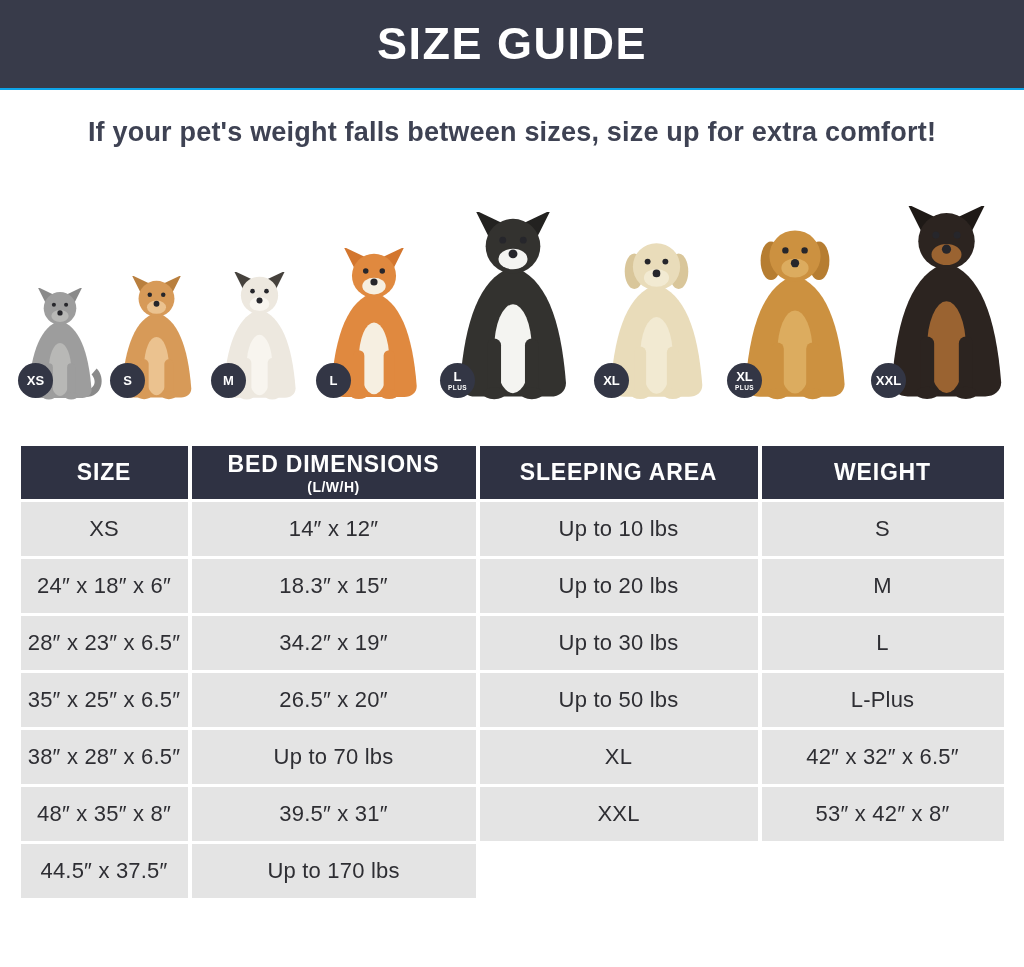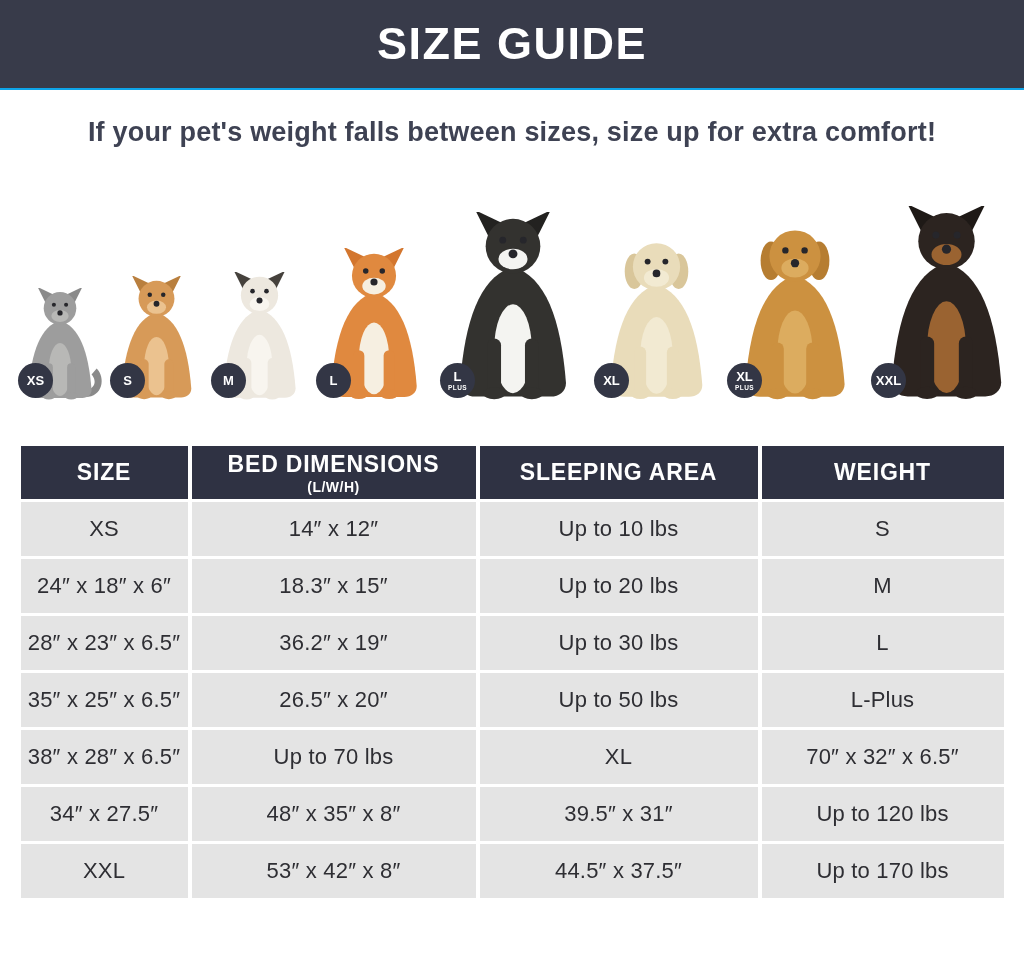--- a/index.html
+++ b/index.html
@@ -261,34 +261,32 @@
 
   <div class="td">XS</div>
       <div class="td">14″ x 12″</div>
       <div class="td">Up to 10 lbs</div>
       <div class="td">S</div>
       <div class="td">24″ x 18″ x 6″</div>
       <div class="td">18.3″ x 15″</div>
       <div class="td">Up to 20 lbs</div>
       <div class="td">M</div>
       <div class="td">28″ x 23″ x 6.5″</div>
-      <div class="td">36.2″ x 19″</div>
+      <div class="td">34.2″ x 19″</div>
       <div class="td">Up to 30 lbs</div>
       <div class="td">L</div>
       <div class="td">35″ x 25″ x 6.5″</div>
       <div class="td">26.5″ x 20″</div>
       <div class="td">Up to 50 lbs</div>
       <div class="td">L-Plus</div>
       <div class="td">38″ x 28″ x 6.5″</div>
       <div class="td">Up to 70 lbs</div>
       <div class="td">XL</div>
-      <div class="td">70″ x 32″ x 6.5″</div>
-      <div class="td">34″ x 27.5″</div>
+      <div class="td">42″ x 32″ x 6.5″</div>
       <div class="td">48″ x 35″ x 8″</div>
       <div class="td">39.5″ x 31″</div>
-      <div class="td">Up to 120 lbs</div>
       <div class="td">XXL</div>
       <div class="td">53″ x 42″ x 8″</div>
       <div class="td">44.5″ x 37.5″</div>
       <div class="td">Up to 170 lbs</div>
     </div>
 
 </div>
 
 </body></html>

